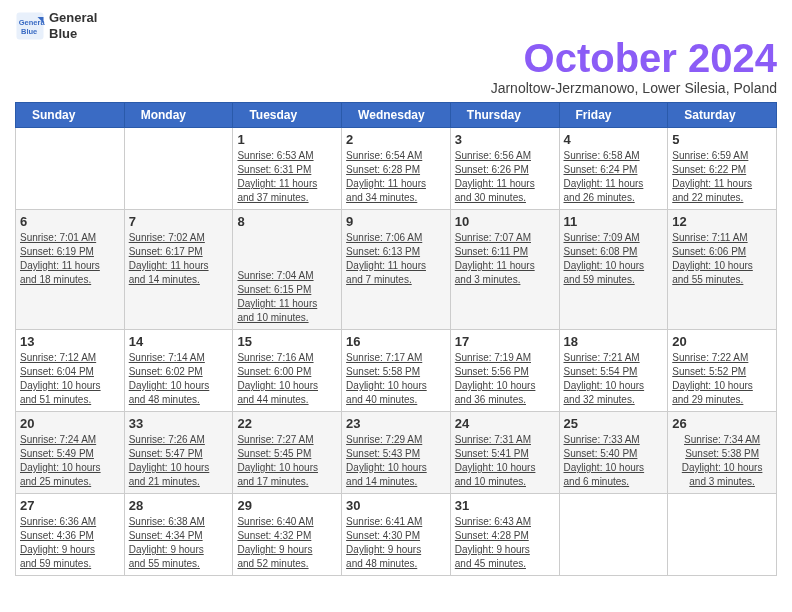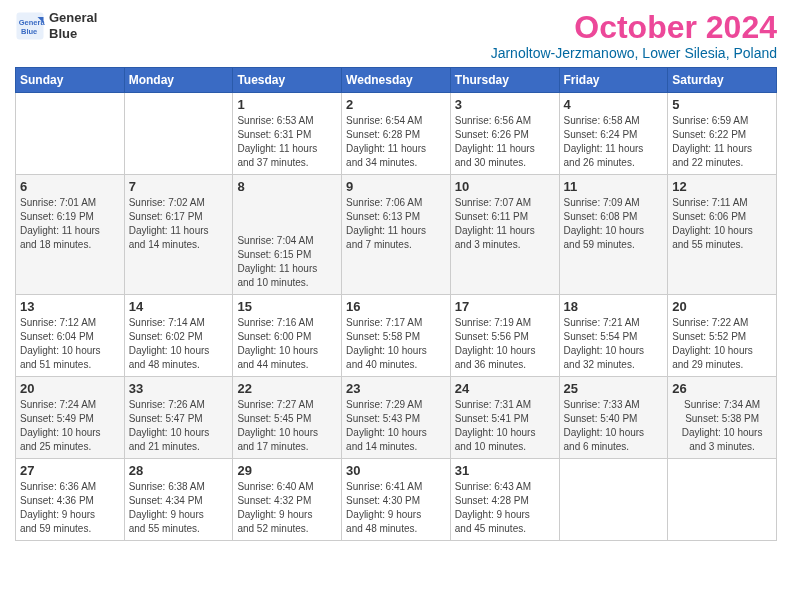--- a/index.html
+++ b/index.html
@@ -31,40 +31,41 @@
       font-weight: bold;
     }
     .logo-icon {
       width: 30px;
       height: 30px;
     }
     .title-block {
       text-align: right;
     }
     .month-title {
-      font-size: 32px;
+      font-size: 40px;
       font-weight: bold;
-      color: #ec4899;
+      color: #8b5cf6;
       line-height: 1.1;
+      margin-top: 26px;
     }
     .location {
       font-size: 14px;
-      color: #0369a1;
+      color: #404040;
     }
     table {
       width: 100%;
       border-collapse: collapse;
       table-layout: fixed;
     }
     th {
       background-color: #3a6bc4;
       color: #fff;
       font-size: 12px;
       font-weight: bold;
-      padding: 5px 4px;
+      padding: 5px 16px;
       text-align: left;
       border: 1px solid #2a5aaa;
     }
     td {
       vertical-align: top;
       border: 1px solid #ccc;
       padding: 4px 4px 4px 4px;
       font-size: 10.5px;
       color: #333;
       height: 80px;
@@ -72,20 +73,21 @@
     .day-num {
       font-size: 13px;
       font-weight: bold;
       display: block;
       margin-bottom: 2px;
     }
     .day-info {
       font-size: 10px;
       line-height: 1.4;
       color: #444;
+      text-decoration: underline;
     }
     tr:nth-child(even) td {
       background-color: #f5f5f5;
     }
     tr:nth-child(odd) td {
       background-color: #fff;
     }
     
     .row-even td { background-color: #f2f2f2; }
     .row-odd td { background-color: #ffffff; }

